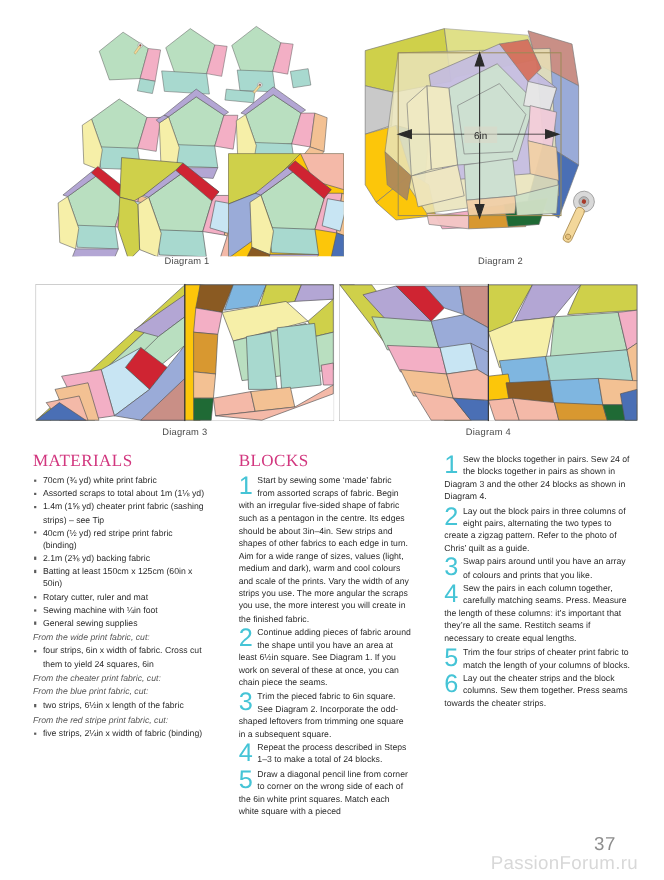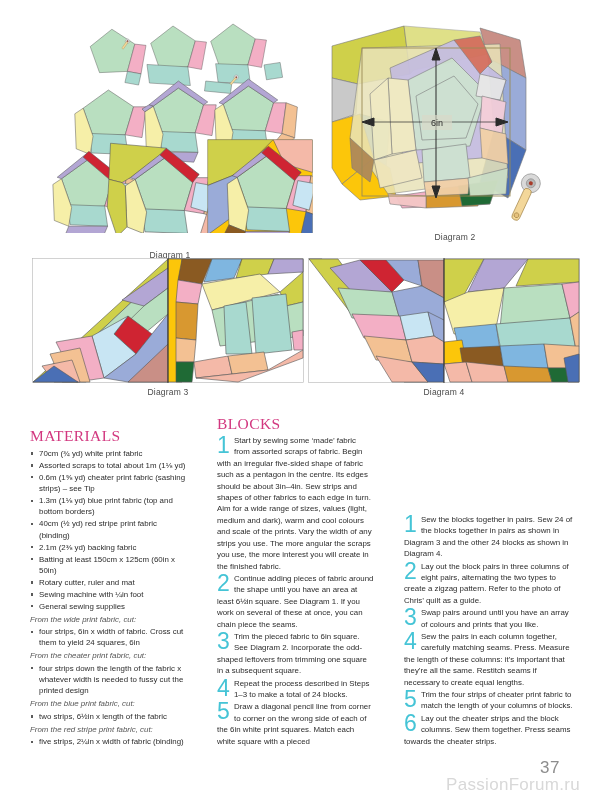--- a/index.html
+++ b/index.html
@@ -29,26 +29,25 @@
     color: #4a4a4a;
     letter-spacing: .2px;
     text-align: center;
     white-space: nowrap;
   }
   svg.flat { display:block; }
 
   
   #columns {
     position: absolute;
-    left: 0; top: 388px;
+    left: 0; top: 412px;
     width: 604px; height: 360px;
     display: flex;
     gap: 16px;
     padding: 0 30px;
-    align-items: flex-end;
   }
   .col {
     width: 181px;
     padding-right: 14px;
   }
   .col:last-child { padding-right: 0; }
 
   h2.section {
     font-family: "Liberation Serif", serif;
     font-size: 15.5px;
@@ -254,21 +253,21 @@
             <polygon points="22,102 74,106 70,118 20,114" fill="#f4b9a8"></polygon>
             <polygon points="-6,108 70,118 70,128 -20,128" fill="#f4b9a8"></polygon>
             <polygon points="22,108 52,112 50,128 20,128" fill="#b98e3a"></polygon>
             <polygon points="52,112 80,116 78,128 50,128" fill="#1f6a35"></polygon>
             <polygon points="80,116 108,108 108,128 78,128" fill="#4a6fb5"></polygon>
             <polygon points="100,68 118,74 108,108 92,104" fill="#4a6fb5"></polygon>
           </g>
         </g>
       </g>
     </svg>
-    <div class="dgm-caption" style="left:120px;top:250px;width:100px">Diagram 1</div>
+    <div class="dgm-caption" style="left:120px;top:232px;width:100px">Diagram 1</div>
 
     <svg class="flat" width="250" height="212" viewBox="0 0 250 212" style="position:absolute;left:330px;top:18px">
       <g stroke="#777" stroke-width="0.6">
 
         <polygon points="2,28 76,6 150,14 188,40 196,132 160,186 44,190 2,150" fill="#ffffff" stroke="none"></polygon>
         <polygon points="2,28 74,8 80,56 28,66 2,60" fill="#cfd04a"></polygon>
         <polygon points="2,60 28,66 26,96 2,104" fill="#c9c9c9"></polygon>
         <polygon points="2,104 30,96 44,140 12,166 2,150" fill="#fcc60a"></polygon>
         <polygon points="30,96 60,104 56,150 44,140" fill="#7fb6e0"></polygon>
         <polygon points="44,140 60,150 66,178 30,182 12,166" fill="#fcc60a"></polygon>
@@ -423,40 +422,36 @@
     <div class="dgm-caption" style="left:394px;top:387px;width:100px">Diagram 4</div>
   </div>
 
   <div id="columns">
 
     <div class="col">
       <h2 class="section">MATERIALS</h2>
       <ul class="matlist">
         <li>70cm (¾ yd) white print fabric</li>
         <li>Assorted scraps to total about 1m (1⅛ yd)</li>
-        <li>0.6m (1⅝ yd) cheater print fabric (sashing strips) – see Tip</li>
-        <li>1.3m (1⅛ yd) blue print fabric (top and bottom borders)</li>
+        <li>1.4m (1⅝ yd) cheater print fabric (sashing strips) – see Tip</li>
         <li>40cm (½ yd) red stripe print fabric (binding)</li>
         <li>2.1m (2⅜ yd) backing fabric</li>
         <li>Batting at least 150cm x 125cm (60in x 50in)</li>
         <li>Rotary cutter, ruler and mat</li>
         <li>Sewing machine with ¼in foot</li>
         <li>General sewing supplies</li>
       </ul>
 
 
       <p class="cutfrom">From the wide print fabric, cut:</p>
       <ul class="matlist">
         <li>four strips, 6in x width of fabric. Cross cut them to yield 24 squares, 6in</li>
       </ul>
 
       <p class="cutfrom">From the cheater print fabric, cut:</p>
-      <ul class="matlist">
-        <li>four strips down the length of the fabric x whatever width is needed to fussy cut the printed design</li>
-      </ul>
 
       <p class="cutfrom">From the blue print fabric, cut:</p>
       <ul class="matlist">
         <li>two strips, 6½in x length of the fabric</li>
       </ul>
 
       <p class="cutfrom">From the red stripe print fabric, cut:</p>
       <ul class="matlist">
         <li>five strips, 2¼in x width of fabric (binding)</li>
       </ul>

